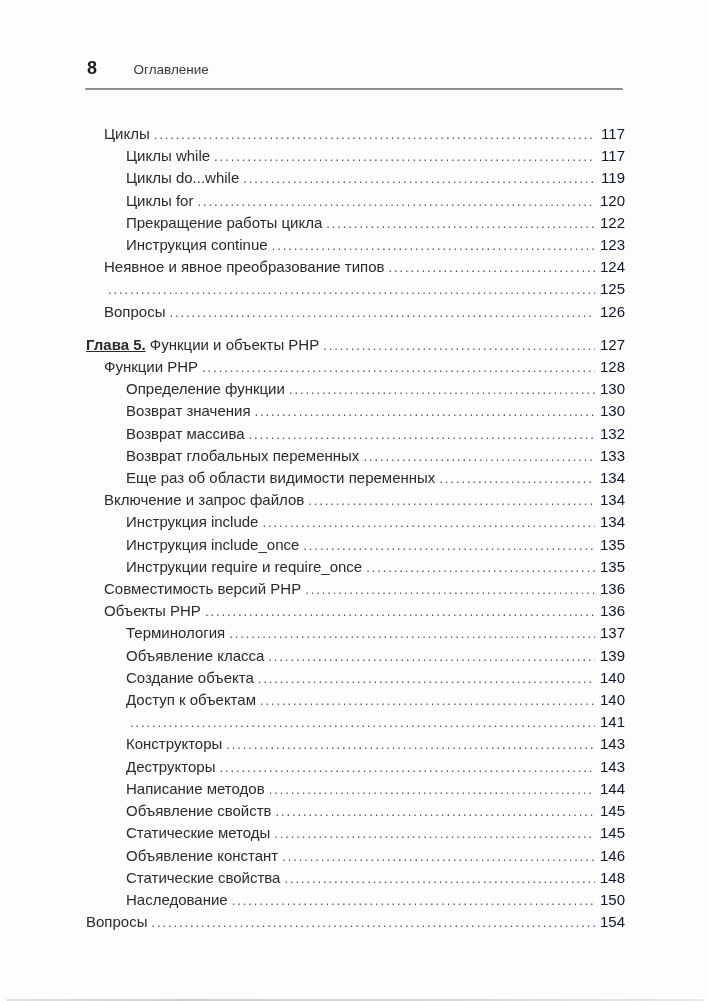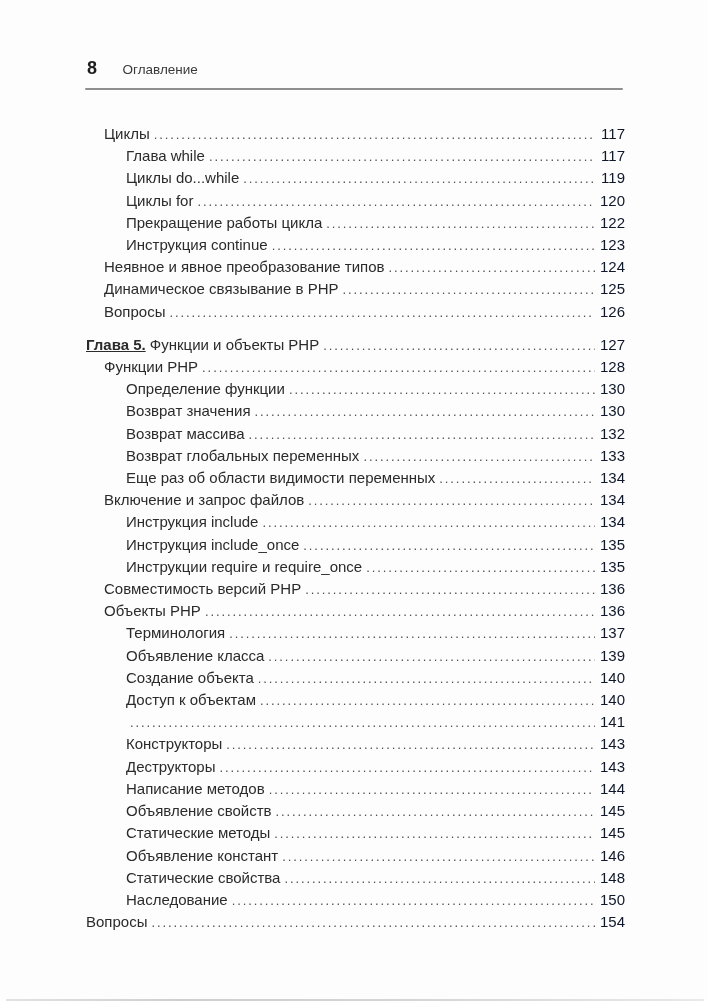--- a/index.html
+++ b/index.html
@@ -21,21 +21,21 @@
     border-radius:2px;
   }
   .running-head {
     position:absolute; top:58px; left:87px; right:84px;
     display:flex; align-items:baseline;
   }
   .folio {
     font-size:18px; font-weight:bold; color:#1d1d1d; letter-spacing:.5px;
   }
   .running-title {
-    font-size:13.5px; color:#3a3a3a; margin-left:25px;
+    font-size:13.5px; color:#3a3a3a; margin-left:36px;
   }
   .head-rule {
     position:absolute; top:88px; left:85px; width:538px; height:2px;
     background:#8f8f8f; border-radius:1px;
   }
   .toc {
     position:absolute; top:123px; left:86px; width:539px;
   }
   .entry {
     display:flex; align-items:baseline;
@@ -71,21 +71,21 @@
 
   <div class="head-rule"></div>
 
   <div class="toc">
       <div class="entry l1">
     <span class="title"><span class="text">Циклы</span></span>
     <span class="dots"></span>
     <span class="pageref">117</span>
   </div>
       <div class="entry l2">
-    <span class="title"><span class="text">Глава while</span></span>
+    <span class="title"><span class="text">Циклы while</span></span>
     <span class="dots"></span>
     <span class="pageref">117</span>
   </div>
       <div class="entry l2">
     <span class="title"><span class="text">Циклы do...while</span></span>
     <span class="dots"></span>
     <span class="pageref">119</span>
   </div>
       <div class="entry l2">
     <span class="title"><span class="text">Циклы for</span></span>
@@ -101,21 +101,20 @@
     <span class="title"><span class="text">Инструкция continue</span></span>
     <span class="dots"></span>
     <span class="pageref">123</span>
   </div>
       <div class="entry l1">
     <span class="title"><span class="text">Неявное и явное преобразование типов</span></span>
     <span class="dots"></span>
     <span class="pageref">124</span>
   </div>
       <div class="entry l1">
-    <span class="title"><span class="text">Динамическое связывание в PHP</span></span>
     <span class="dots"></span>
     <span class="pageref">125</span>
   </div>
       <div class="entry l1">
     <span class="title"><span class="text">Вопросы</span></span>
     <span class="dots"></span>
     <span class="pageref">126</span>
   </div>
       <div class="entry l0 chapter">
     <span class="title"><b class="prefix">Глава 5.</b><span class="text"> Функции и объекты PHP</span></span>

